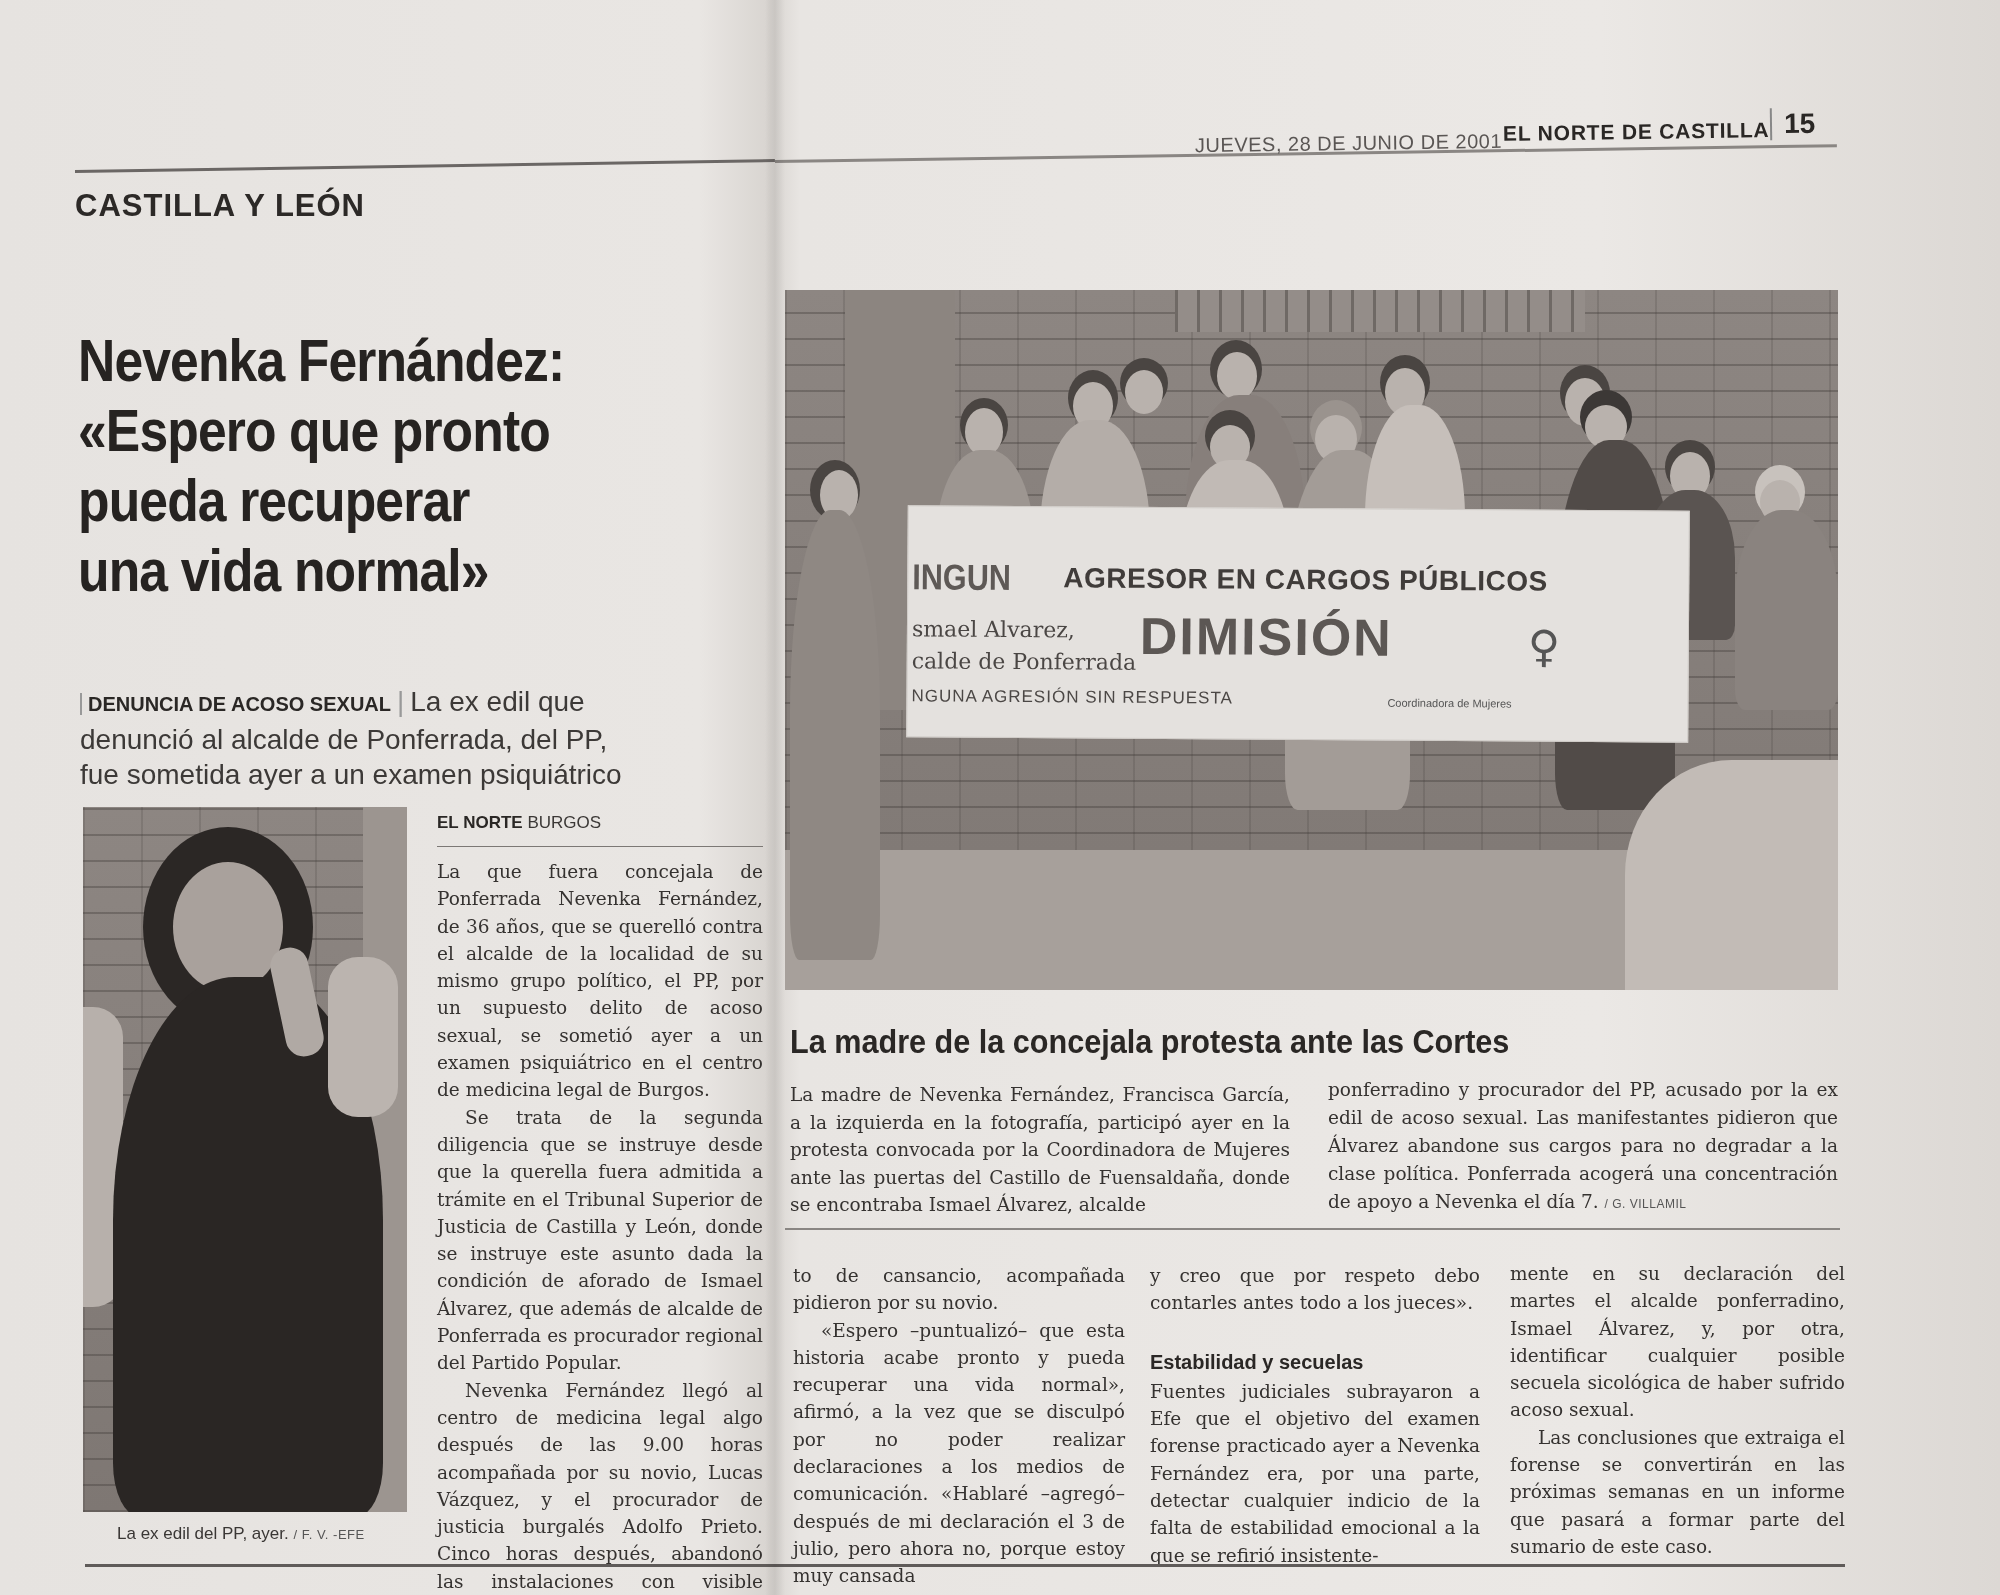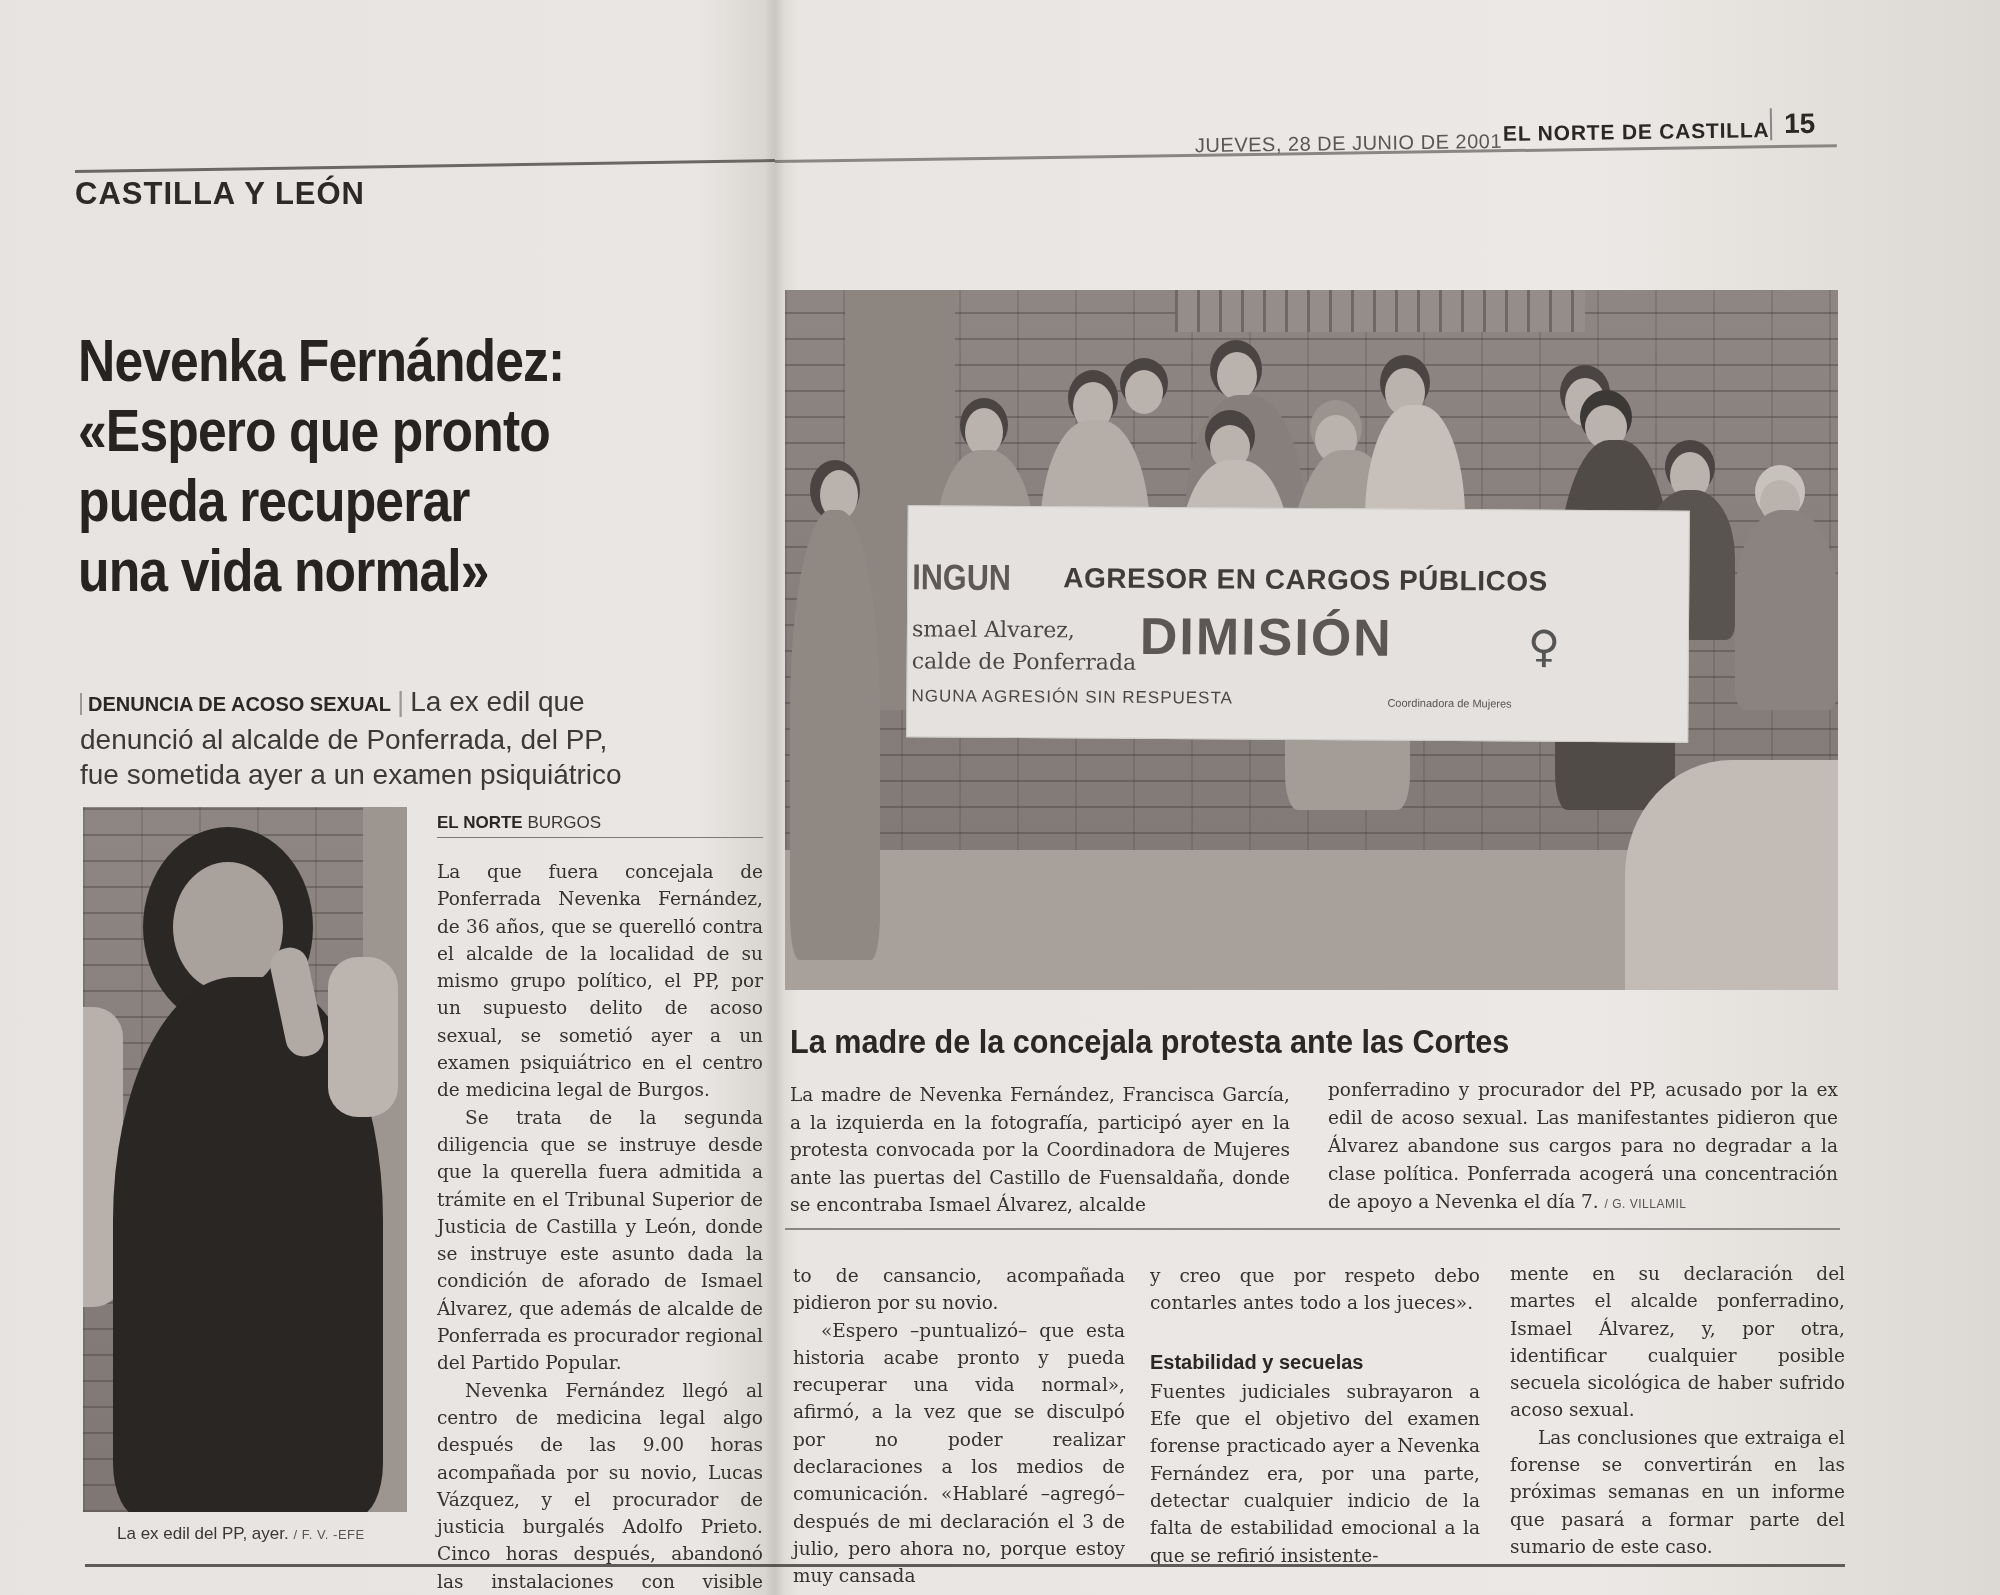--- a/index.html
+++ b/index.html
@@ -78,21 +78,21 @@
 
 <div class="page">
 
   <div class="rule" style="left:75px; top:170px; width:700px; height:3px; transform:rotate(-0.9deg); transform-origin:left;"></div>
   <div class="rule" style="left:775px; top:160px; width:1062px; height:3px; transform:rotate(-0.85deg); transform-origin:left; background:#8a8683;"></div>
 
   <div class="abs folio-date" style="left:1195px; top:132px;">JUEVES, 28 DE JUNIO DE 2001</div>
   <div class="abs folio-paper" style="left:1503px; top:120px;">EL NORTE DE CASTILLA</div>
   <div class="abs folio-num" style="left:1770px; top:108px;">15</div>
 
-  <div class="abs section" style="left:75px; top:176px;">CASTILLA Y LEÓN</div>
+  <div class="abs section" style="left:75px; top:188px;">CASTILLA Y LEÓN</div>
 
   <div class="abs headline" style="left:78px; top:326px; width:800px;">
     <div>Nevenka Fernández:</div>
     <div>«Espero que pronto</div>
     <div>pueda recuperar</div>
     <div>una vida normal»</div>
   </div>
 
   <div class="abs deck" style="left:80px; top:684px; width:680px;">
     <div><span class="tag">DENUNCIA DE ACOSO SEXUAL</span><span class="bar">|</span><span>La ex edil que</span></div>
@@ -107,21 +107,21 @@
     <div class="face" style="left:90px; top:55px; width:110px; height:130px; background:#a9a19c;"></div>
     <div class="person" style="left:30px; top:170px; width:270px; height:540px; background:#2a2624;"></div>
     <div class="abs" style="left:195px; top:140px; width:38px; height:110px; background:#b0a9a4; border-radius:18px; transform:rotate(-12deg);"></div>
     <div class="abs" style="left:245px; top:150px; width:70px; height:160px; background:#bbb4af; border-radius:30px;"></div>
   </div>
   <div class="abs caption" style="left:85px; top:1524px;">
     <span>La ex edil del PP, ayer.</span>
     <span class="credit">/ F. V. -EFE</span>
   </div>
 
-  <div class="abs byline" style="left:437px; top:813px; width:326px; border-bottom:1.5px solid #7c7875; padding-bottom:4px;">
+  <div class="abs byline" style="left:437px; top:813px; width:326px; border-bottom:1.5px solid #7c7875; padding-bottom:13px;">
     <b>EL NORTE</b>
     <span>BURGOS</span>
   </div>
 
   <div class="abs col" style="left:437px; top:858px; width:326px;">
     <p>La que fuera concejala de Ponferrada Nevenka Fernández, de 36 años, que se querelló contra el alcalde de la localidad de su mismo grupo político, el PP, por un supuesto delito de acoso sexual, se sometió ayer a un examen psiquiátrico en el centro de medicina legal de Burgos.</p>
     <p class="ind">Se trata de la segunda diligencia que se instruye desde que la querella fuera admitida a trámite en el Tribunal Superior de Justicia de Castilla y León, donde se instruye este asunto dada la condición de aforado de Ismael Álvarez, que además de alcalde de Ponferrada es procurador regional del Partido Popular.</p>
     <p class="ind">Nevenka Fernández llegó al centro de medicina legal algo después de las 9.00 horas acompañada por su novio, Lucas Vázquez, y el procurador de justicia burgalés Adolfo Prieto. Cinco horas después, abandonó las instalaciones con visible aspec-</p>
   </div>
 

